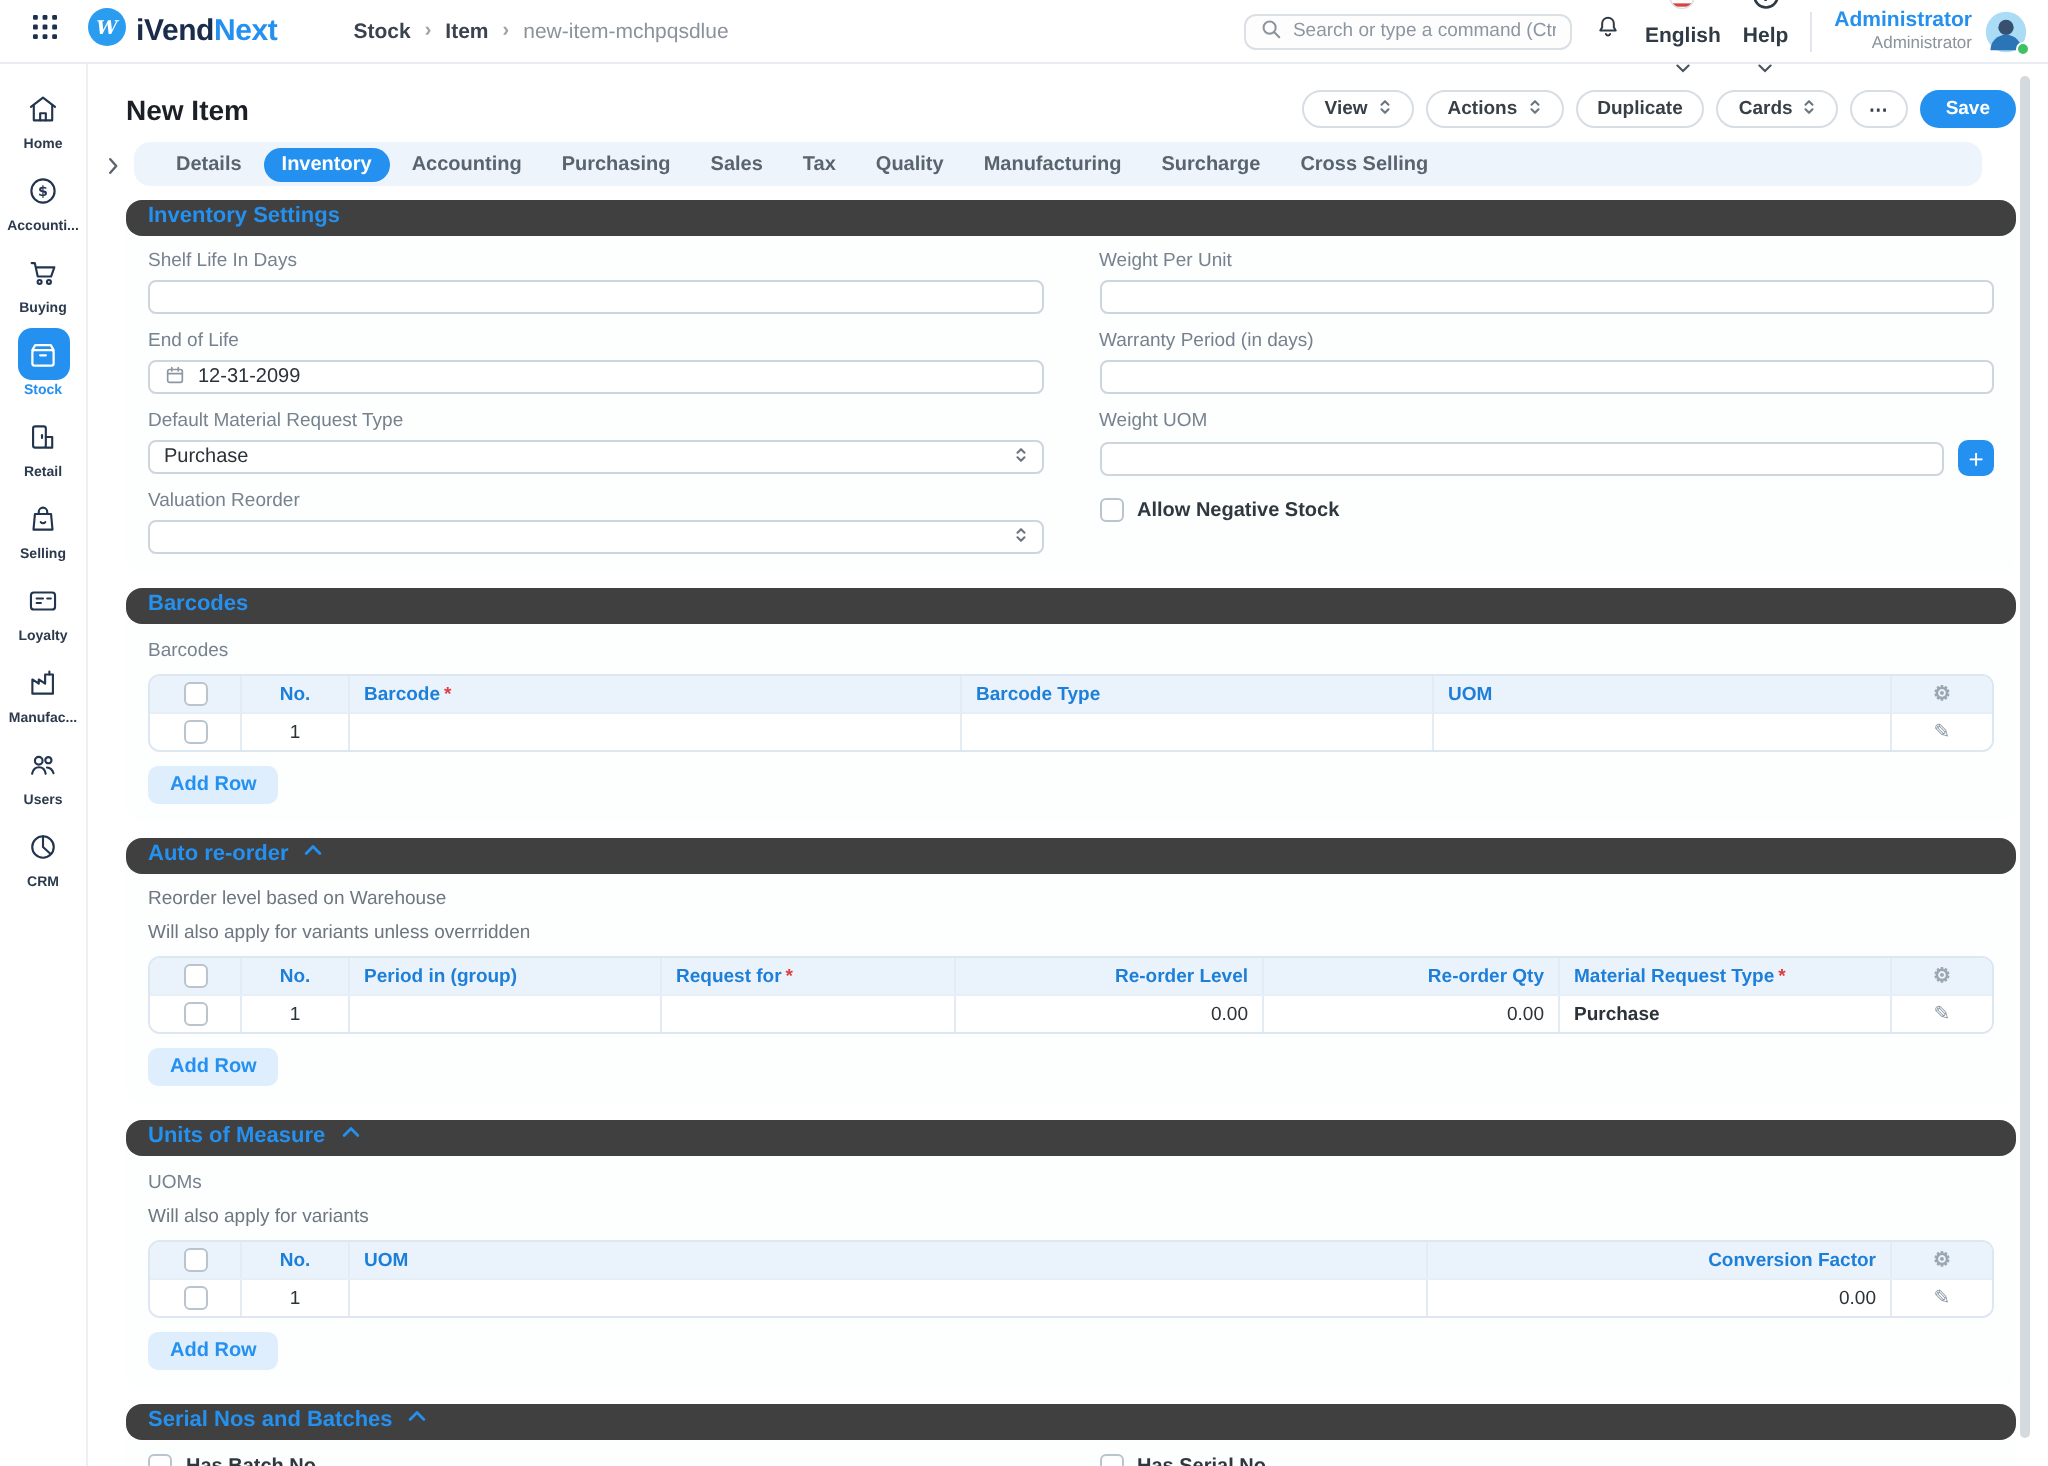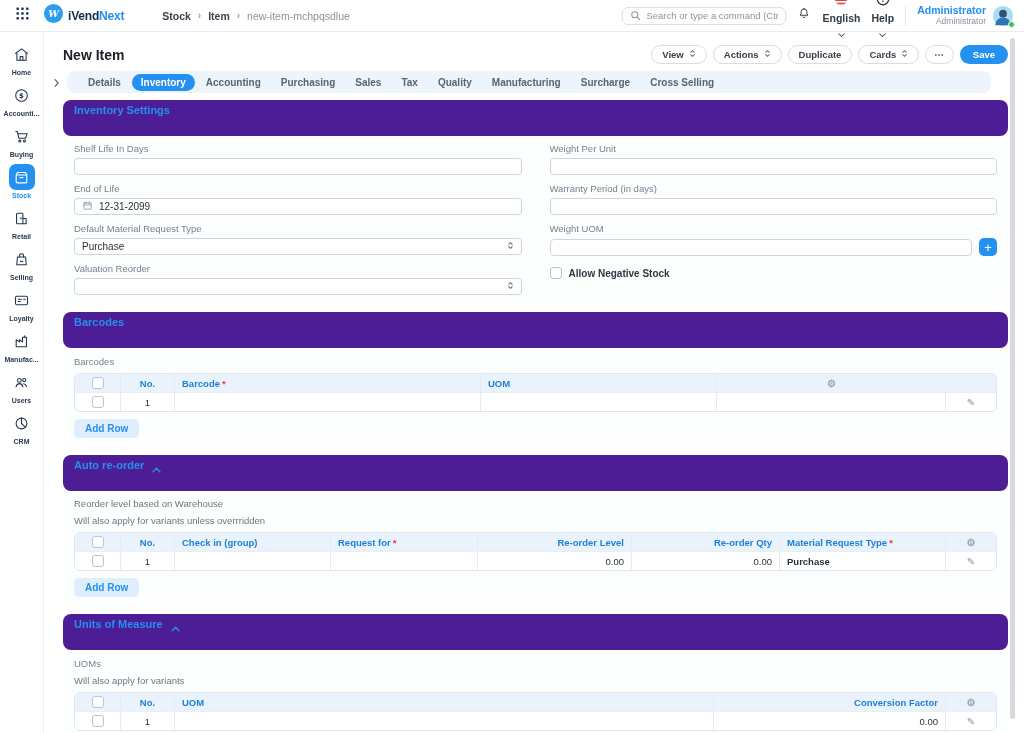--- a/index.html
+++ b/index.html
@@ -4,21 +4,21 @@
 <style>
   * { box-sizing: border-box; margin: 0; padding: 0; }
   html,body { width:1024px; height:733px; overflow:hidden; background:#fff;
     font-family:"Liberation Sans", sans-serif; color:#2b3238; }
 
   
   .navbar { position:fixed; top:0; left:0; right:0; height:32px; background:#fff;
     border-bottom:1px solid #e9edf1; display:flex; align-items:center; z-index:20; }
   .app-grid-btn { width:44px; display:flex; justify-content:center; align-items:center; cursor:pointer; }
   .brand { display:flex; align-items:center; gap:5px; margin-right:38px; cursor:pointer; }
-  .brand-text { font-size:12px; font-weight:800; letter-spacing:-.2px; }
+  .brand-text { font-size:15px; font-weight:800; letter-spacing:-.2px; }
   .brand-text .p1 { color:#192c4c; } .brand-text .p2 { color:#2490ef; }
   .breadcrumb { display:flex; align-items:center; gap:7px; font-size:10.5px; font-weight:600; }
   .crumb { color:#3b4350; cursor:pointer; }
   .crumb.last { color:#8a929c; font-weight:500; }
   .crumb-sep { color:#9aa3ac; font-size:10px; }
   .nav-right { margin-left:auto; display:flex; align-items:center; gap:11px; padding-right:10px; }
   .searchbox { width:164px; height:18px; border:1px solid #dbe0e5; border-radius:6px; background:#fdfdfe;
     display:flex; align-items:center; gap:5px; padding:0 7px; }
   .searchbox input { border:none; outline:none; background:transparent; font-size:9.5px; color:#4a545e; width:100%;
     font-family:"Liberation Sans", sans-serif; }
@@ -56,22 +56,22 @@
 
   .tabs-row { display:flex; align-items:flex-end; padding:0 33px 0 7px; gap:4px; }
   .tab-collapse { width:12px; height:20px; display:flex; align-items:center; justify-content:center; cursor:pointer; }
   .tab-bar { flex:1; background:#edf4fb; border-radius:8px; display:flex; align-items:center; gap:2px;
     padding:3px 12px; height:22px; }
   .tab { padding:3px 9px; font-size:10px; font-weight:600; color:#59646f; border-radius:10px; cursor:pointer; white-space:nowrap; }
   .tab.active { background:#2490ef; color:#fff; }
 
   .content { padding:7px 16px 0 19px; display:flex; flex-direction:column; gap:8px; }
   .section { border-radius:8px; background:#fdfefe; }
-  .section-band { background:#4c1d95; border-radius:8px; padding:4px 11px; height:36px;
-    display:flex; align-items:flex-start; gap:8px; }
+  .section-band { background:#404040; border-radius:8px; padding:4px 11px; height:18px;
+    display:flex; align-items:flex-end; gap:8px; }
   .section-title { font-size:11px; font-weight:700; color:#2490ef; white-space:nowrap; }
   .section-body { padding:7px 11px 9px; }
 
   .grid2 { display:grid; grid-template-columns:1fr 1fr; column-gap:28px; }
   .field { margin-bottom:8px; }
   .field-label { font-size:9.5px; color:#76828e; margin-bottom:4px; }
   .inputbox { height:17px; border:1px solid #ccd6df; border-radius:4px; background:#fff;
     display:flex; align-items:center; gap:6px; padding:0 7px; font-size:10px; color:#2b3238; cursor:text; }
   .selectbox { justify-content:space-between; cursor:pointer; }
   .with-plus { display:flex; align-items:center; gap:7px; }
@@ -465,20 +465,21 @@
         <div class="dtable">
           <div class="t-head g-barcodes">
             <div class="t-cell cb-cell">
                 <span class="checkbox"></span>
               </div>
             <div class="t-cell ctr">No.</div>
             <div class="t-cell">
                 <span>Barcode</span>
                 <span class="req">*</span>
               </div>
+            <div class="t-cell">Barcode Type</div>
             <div class="t-cell">UOM</div>
             <div class="t-cell ctr">
                 <span class="gear-glyph">⚙</span>
               </div>
           </div>
           <div class="t-row g-barcodes">
             <div class="t-cell cb-cell">
                 <span class="checkbox"></span>
               </div>
             <div class="t-cell ctr">1</div>
@@ -505,21 +506,21 @@
       </div>
       <div class="section-body">
         <div class="note">Reorder level based on Warehouse</div>
         <div class="note">Will also apply for variants unless overrridden</div>
         <div class="dtable">
           <div class="t-head g-reorder">
             <div class="t-cell cb-cell">
                 <span class="checkbox"></span>
               </div>
             <div class="t-cell ctr">No.</div>
-            <div class="t-cell">Check in (group)</div>
+            <div class="t-cell">Period in (group)</div>
             <div class="t-cell">
                 <span>Request for</span>
                 <span class="req">*</span>
               </div>
             <div class="t-cell num">Re-order Level</div>
             <div class="t-cell num">Re-order Qty</div>
             <div class="t-cell">
                 <span>Material Request Type</span>
                 <span class="req">*</span>
               </div>

